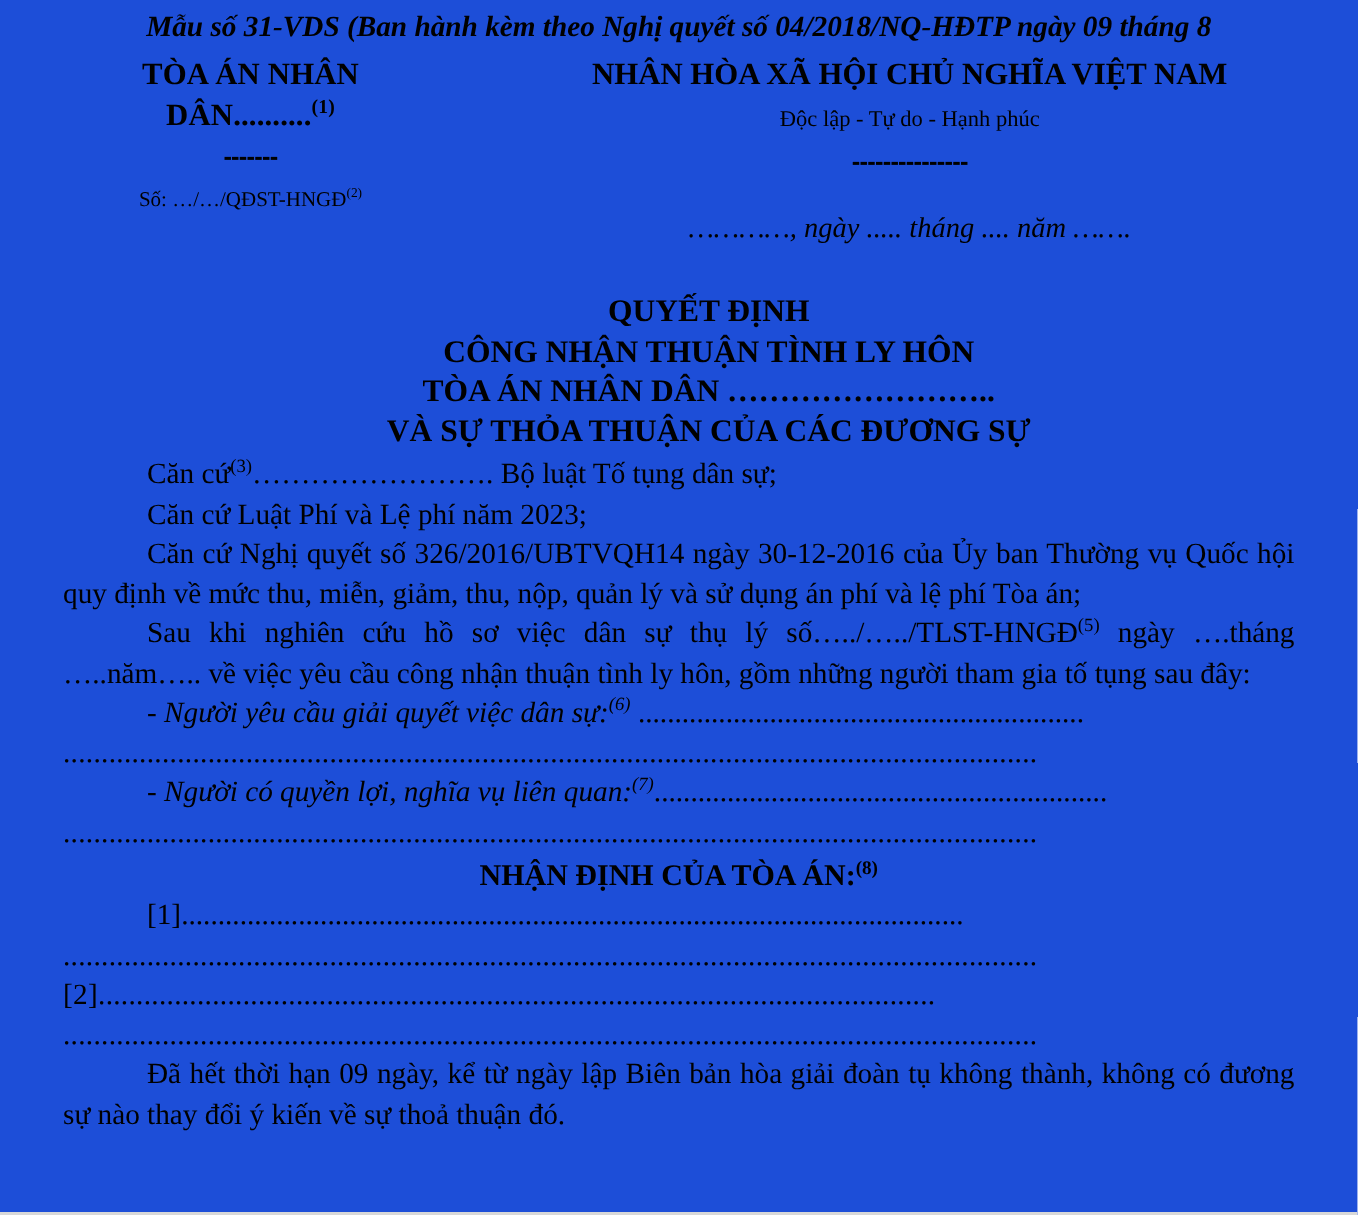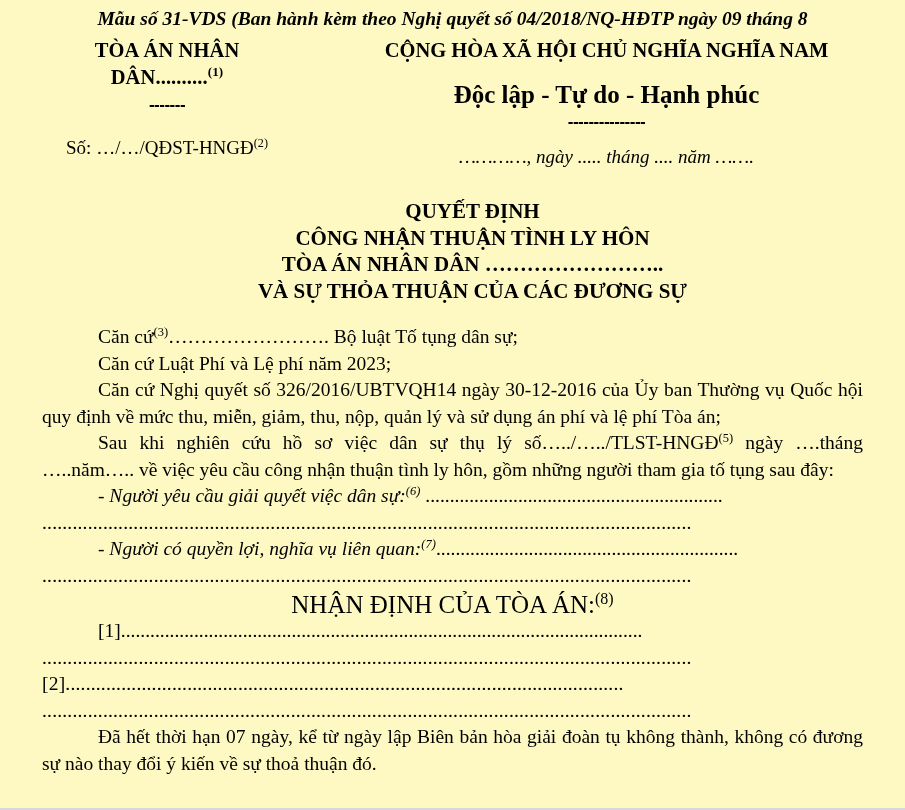--- a/index.html
+++ b/index.html
@@ -13,21 +13,21 @@
     height: 810px;
     overflow: hidden;
     font-family: "Liberation Serif", "DejaVu Serif", serif;
     color: #000000;
     -webkit-font-smoothing: antialiased;
   }
   .page {
     position: relative;
     width: 905px;
     height: 810px;
-    background: #fef9c3;
+    background: #1d4ed8;
     box-sizing: border-box;
     padding: 0;
   }
   .page-edge {
     position: absolute;
     left: 0;
     right: 0;
     bottom: 0;
     height: 2px;
     background: #d8d8d8;
@@ -67,42 +67,42 @@
     line-height: 27px;
     letter-spacing: .1px;
   }
   .hdr-title-right {
     font-weight: bold;
     font-size: 20.5px;
     line-height: 27px;
     white-space: nowrap;
   }
   .hdr-sub {
-    font-weight: bold;
-    font-size: 25px;
-    line-height: 27px;
-    margin-top: 17px;
+    font-weight: normal;
+    font-size: 15px;
+    line-height: 27px;
+    margin-top: 3px;
   }
   .rule {
     font-size: 17px;
     line-height: 20px;
     letter-spacing: -0.5px;
     margin-top: 4px;
     font-family: "Liberation Sans", sans-serif;
     font-weight: bold;
   }
   .hdr-number {
-    font-size: 19px;
+    font-size: 14px;
     line-height: 26px;
-    margin-top: 20px;
+    margin-top: 6px;
   }
   .hdr-date {
     font-size: 19px;
     line-height: 26px;
-    margin-top: 12px;
+    margin-top: 22px;
     font-style: italic;
   }
 
   sup.ref {
     font-size: 0.64em;
     vertical-align: super;
     line-height: 0;
   }
 
   
@@ -110,21 +110,21 @@
     text-align: center;
     font-weight: bold;
     font-size: 21px;
     line-height: 26.5px;
     margin-top: 28px;
   }
   .decision-title div { white-space: nowrap; margin-left: 40px; }
 
   
   .body {
-    margin: 20px 42px 0 42px;
+    margin: 4px 42px 0 42px;
     font-size: 19.5px;
     line-height: 26.5px;
   }
   .p-indent {
     text-indent: 56px;
     text-align: justify;
   }
   .p-just {
     text-align: justify;
   }
@@ -134,22 +134,22 @@
   }
   .party-label {
     font-style: italic;
   }
   .dots-line {
     text-align: left;
     letter-spacing: .2px;
   }
   .section-head {
     text-align: center;
-    font-weight: normal;
-    font-size: 25px;
+    font-weight: bold;
+    font-size: 20px;
     line-height: 27px;
     margin-top: 2px;
   }
   .bracket-line {
     text-indent: 56px;
     text-align: left;
   }
   .tight { margin: 0; padding: 0; }
 </style>
 </head>
@@ -164,21 +164,21 @@
   <div class="header-row">
 
     <div class="hdr-left">
       <div class="hdr-title">TÒA ÁN NHÂN</div>
       <div class="hdr-title"><span>DÂN..........</span><sup class="ref">(1)</sup></div>
       <div class="rule">-------</div>
       <div class="hdr-number"><span>Số: …/…/QĐST-HNGĐ</span><sup class="ref">(2)</sup></div>
     </div>
 
     <div class="hdr-right">
-      <div class="hdr-title-right">CỘNG HÒA XÃ HỘI CHỦ NGHĨA NGHĨA NAM</div>
+      <div class="hdr-title-right">NHÂN HÒA XÃ HỘI CHỦ NGHĨA VIỆT NAM</div>
       <div class="hdr-sub">Độc lập - Tự do - Hạnh phúc</div>
       <div class="rule">---------------</div>
       <div class="hdr-date">…………, ngày ..... tháng .... năm …….</div>
     </div>
 
   </div>
 
   <div class="decision-title">
     <div>QUYẾT ĐỊNH</div>
     <div>CÔNG NHẬN THUẬN TÌNH LY HÔN</div>
@@ -204,18 +204,18 @@
     <div class="dots-line tight">................................................................................................................................</div>
 
     <div class="section-head"><span>NHẬN ĐỊNH CỦA TÒA ÁN:</span><sup class="ref">(8)</sup></div>
 
     <div class="bracket-line tight"><span>[1]</span><span>...........................................................................................................</span></div>
     <div class="dots-line tight">................................................................................................................................</div>
 
     <div class="dots-line tight"><span>[2]</span><span>..............................................................................................................</span></div>
     <div class="dots-line tight">................................................................................................................................</div>
 
-    <div class="p-indent p-just tight">Đã hết thời hạn 07 ngày, kể từ ngày lập Biên bản hòa giải đoàn tụ không thành, không có đương sự nào thay đổi ý kiến về sự thoả thuận đó.</div>
+    <div class="p-indent p-just tight">Đã hết thời hạn 09 ngày, kể từ ngày lập Biên bản hòa giải đoàn tụ không thành, không có đương sự nào thay đổi ý kiến về sự thoả thuận đó.</div>
 
   </div>
 
   <div class="page-edge"></div>
 </div>
 
 </body></html>

